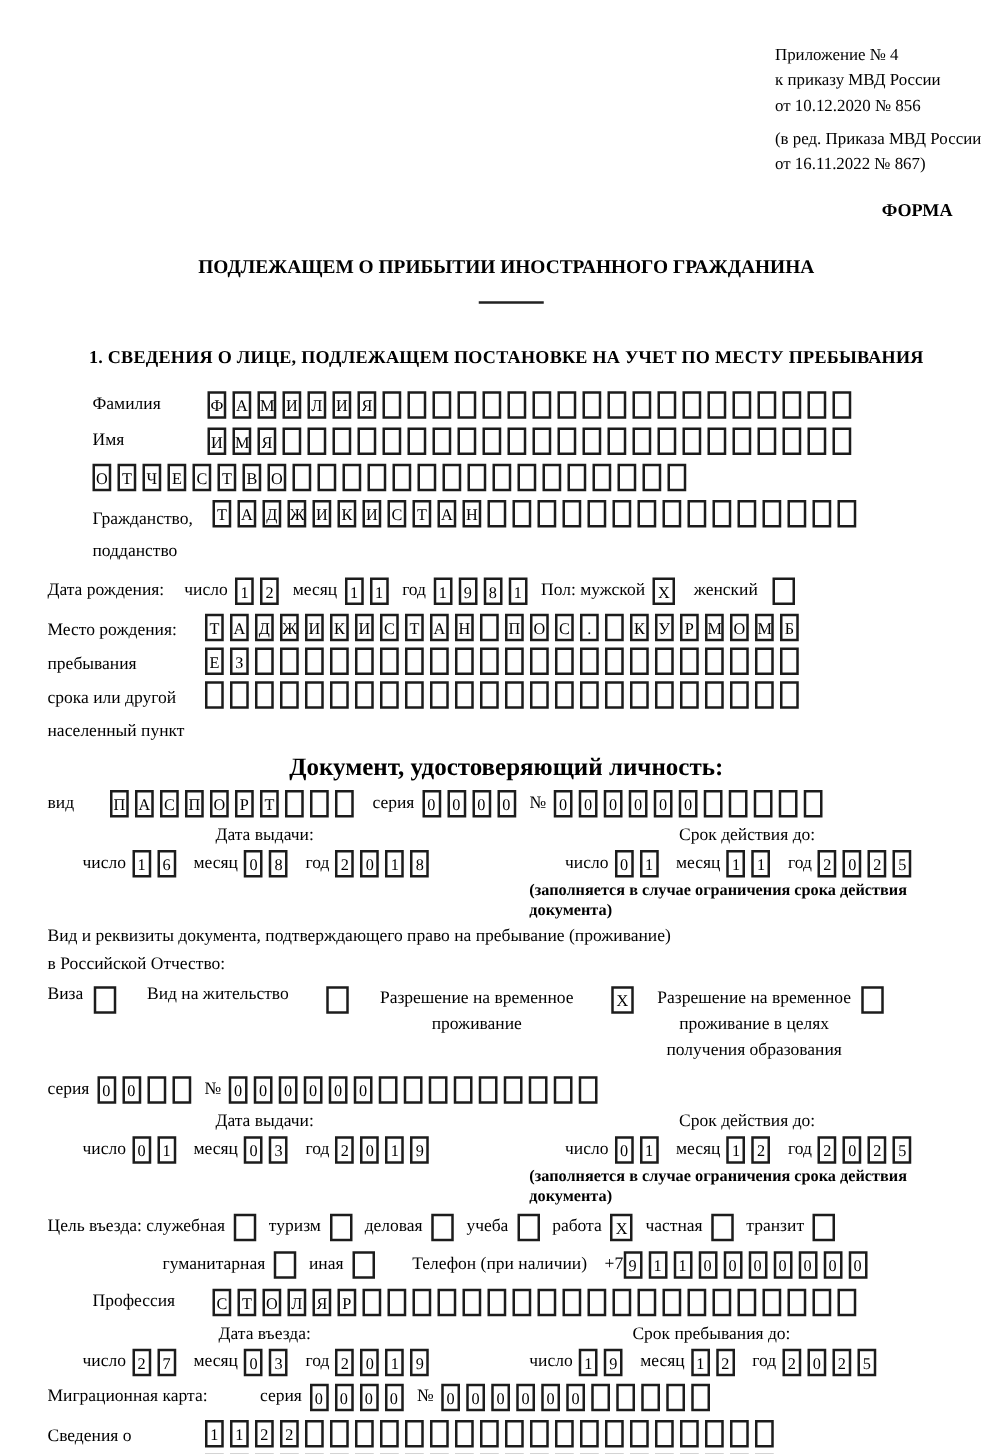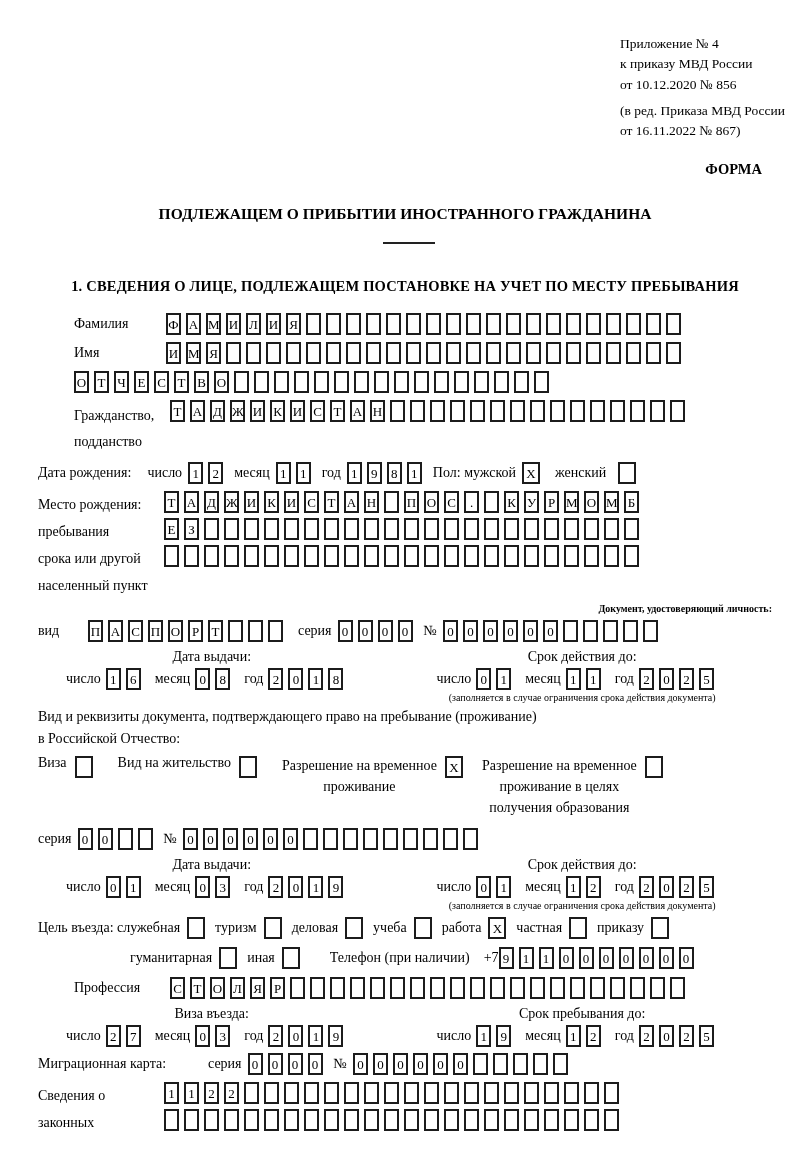--- a/index.html
+++ b/index.html
@@ -33,39 +33,39 @@
     display:inline-block; width:15px; height:22px;
     border:2px solid #1c1c1c; margin-right:5px;
     text-align:center; font-size:13px; line-height:20px;
     vertical-align:middle; background:#fff;
   }
   .cb { width:18px; }
 
   
   .inline-row { display:flex; align-items:center; margin-bottom:7px; flex-wrap:nowrap; }
   .inline-row > span.t { padding:0 6px 0 0; flex:none; }
-  .gap6 { margin-left:6px; } .gap10 { margin-left:10px; } .gap14 { margin-left:14px; } .gap20 { margin-left:20px; }
+  .gap6 { margin-left:6px; } .gap10 { margin-left:10px; } .gap14 { margin-left:14px; } .gap20 { margin-left:20px;gap:22px; }
 
   
   .multi { display:flex; margin-bottom:4px; }
   .multi .mlabels { flex:none; line-height:27px; }
   .multi .mrows .cells { display:block; margin-bottom:5px; }
 
-  .center-bold { text-align:right; font-weight:bold; font-size:10px; margin:4px 0 6px 0; }
-
-  
-  .daterow { display:flex; margin:2px 0 6px 0;gap:13px; }
+  .center-bold { text-align:center; font-weight:bold; font-size:20px; margin:4px 0 6px 0; }
+
+  
+  .daterow { display:flex; margin:2px 0 6px 0; }
   .datecol { display:flex; flex-direction:column; align-items:center; }
   .datecol.left { margin-left:28px; }
   .datecol.right { margin-left:66px; }
   .datehead { font-size:14px; margin-bottom:3px; }
   .datefields { display:flex; align-items:center; white-space:nowrap; }
   .datefields .dlbl { margin:0 5px 0 0; }
   .datefields .cells { margin-right:9px; }
-  .datenote { font-size:10px; margin-top:2px; }
+  .datenote { font-size:13px; margin-top:2px;font-weight:bold; }
 
   .plain-line { margin:4px 0 6px 0; }
 
   
   .permit-row { display:flex; align-items:flex-start; margin:8px 0 10px 0; }
   .permit-item { display:flex; align-items:flex-start; }
   .permit-text { text-align:center; line-height:1.5; }
   .permit-row .cb { margin-left:8px; margin-top:1px; }
 
   .purpose-row { display:flex; align-items:center; margin-bottom:8px; }
@@ -252,42 +252,42 @@
       <span class="t">туризм</span>
       <span class="cell cb"></span>
       <span class="t">деловая</span>
       <span class="cell cb"></span>
       <span class="t">учеба</span>
       <span class="cell cb"></span>
       <span class="t">работа</span>
       <span class="cell cb">X</span>
       <span class="t">частная</span>
       <span class="cell cb"></span>
-      <span class="t">приказу</span>
+      <span class="t">транзит</span>
       <span class="cell cb"></span>
     </div>
 
     <div class="purpose-row">
       <span class="t" style="margin-left:92px;">гуманитарная</span>
       <span class="cell cb"></span>
       <span class="t">иная</span>
       <span class="cell cb"></span>
       <span class="t gap20">Телефон (при наличии)</span>
       <span class="t gap14">+7</span>
       <span class="cells"><span class="cell">9</span><span class="cell">1</span><span class="cell">1</span><span class="cell">0</span><span class="cell">0</span><span class="cell">0</span><span class="cell">0</span><span class="cell">0</span><span class="cell">0</span><span class="cell">0</span></span>
     </div>
 
     <div class="row">
       <span class="lbl w96">Профессия</span>
       <span class="cells"><span class="cell">С</span><span class="cell">Т</span><span class="cell">О</span><span class="cell">Л</span><span class="cell">Я</span><span class="cell">Р</span><span class="cell"></span><span class="cell"></span><span class="cell"></span><span class="cell"></span><span class="cell"></span><span class="cell"></span><span class="cell"></span><span class="cell"></span><span class="cell"></span><span class="cell"></span><span class="cell"></span><span class="cell"></span><span class="cell"></span><span class="cell"></span><span class="cell"></span><span class="cell"></span><span class="cell"></span><span class="cell"></span><span class="cell"></span><span class="cell"></span></span>
     </div>
 
     <div class="daterow">
       <div class="datecol left">
-        <div class="datehead">Виза въезда:</div>
+        <div class="datehead">Дата въезда:</div>
         <div class="datefields">
           <span class="dlbl">число</span>
           <span class="cells"><span class="cell">2</span><span class="cell">7</span></span>
           <span class="dlbl gap6">месяц</span>
           <span class="cells"><span class="cell">0</span><span class="cell">3</span></span>
           <span class="dlbl">год</span>
           <span class="cells"><span class="cell">2</span><span class="cell">0</span><span class="cell">1</span><span class="cell">9</span></span>
         </div>
       </div>
       <div class="datecol right">

